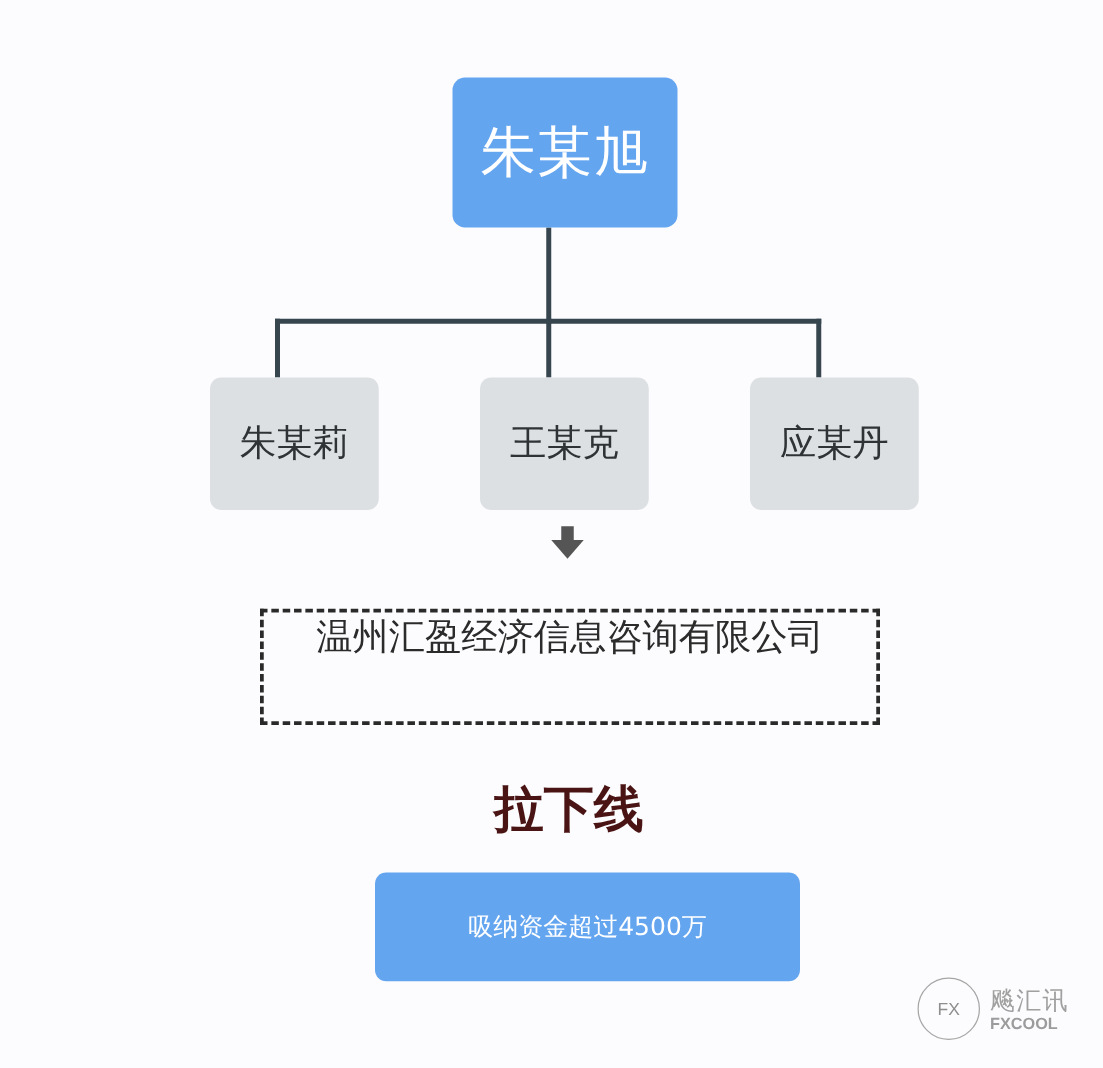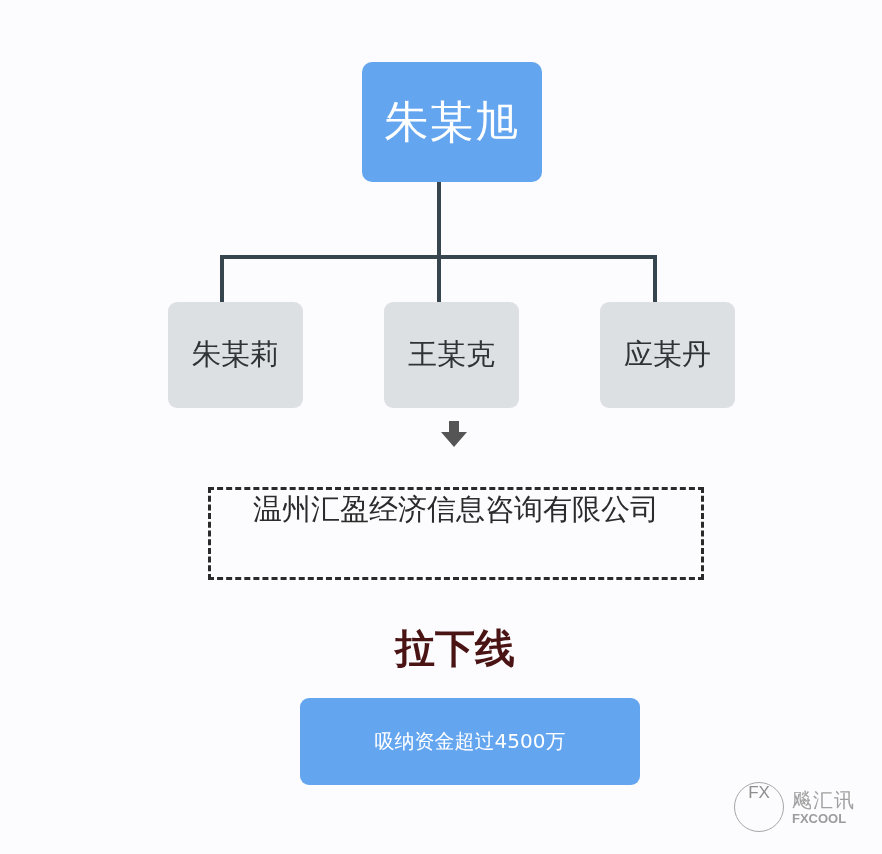--- a/index.html
+++ b/index.html
@@ -62,22 +62,22 @@
     }
     .watermark {
       left: 720px; top: 780px; width: 150px; height: 54px;
       display: flex; align-items: center;
       color: #9a9a9a;
     }
     .wm-circle {
       width: 50px; height: 50px; border-radius: 50%;
       border: 1.5px solid #a6a6a6;
       box-sizing: border-box;
-      display: flex; align-items: flex-start; justify-content: center;
-      font-size: 17px;
+      display: flex; align-items: center; justify-content: center;
+      font-size: 14px;
       color: #8e8e8e;
       font-family: "Liberation Sans", sans-serif;
       letter-spacing: 0px;
     }
     .wm-text {
       margin-left: 8px;
       display: flex; flex-direction: column;
       line-height: 1;
     }
     .wm-cn { font-size: 20px; color: #a0a0a0; letter-spacing: 1px; }

